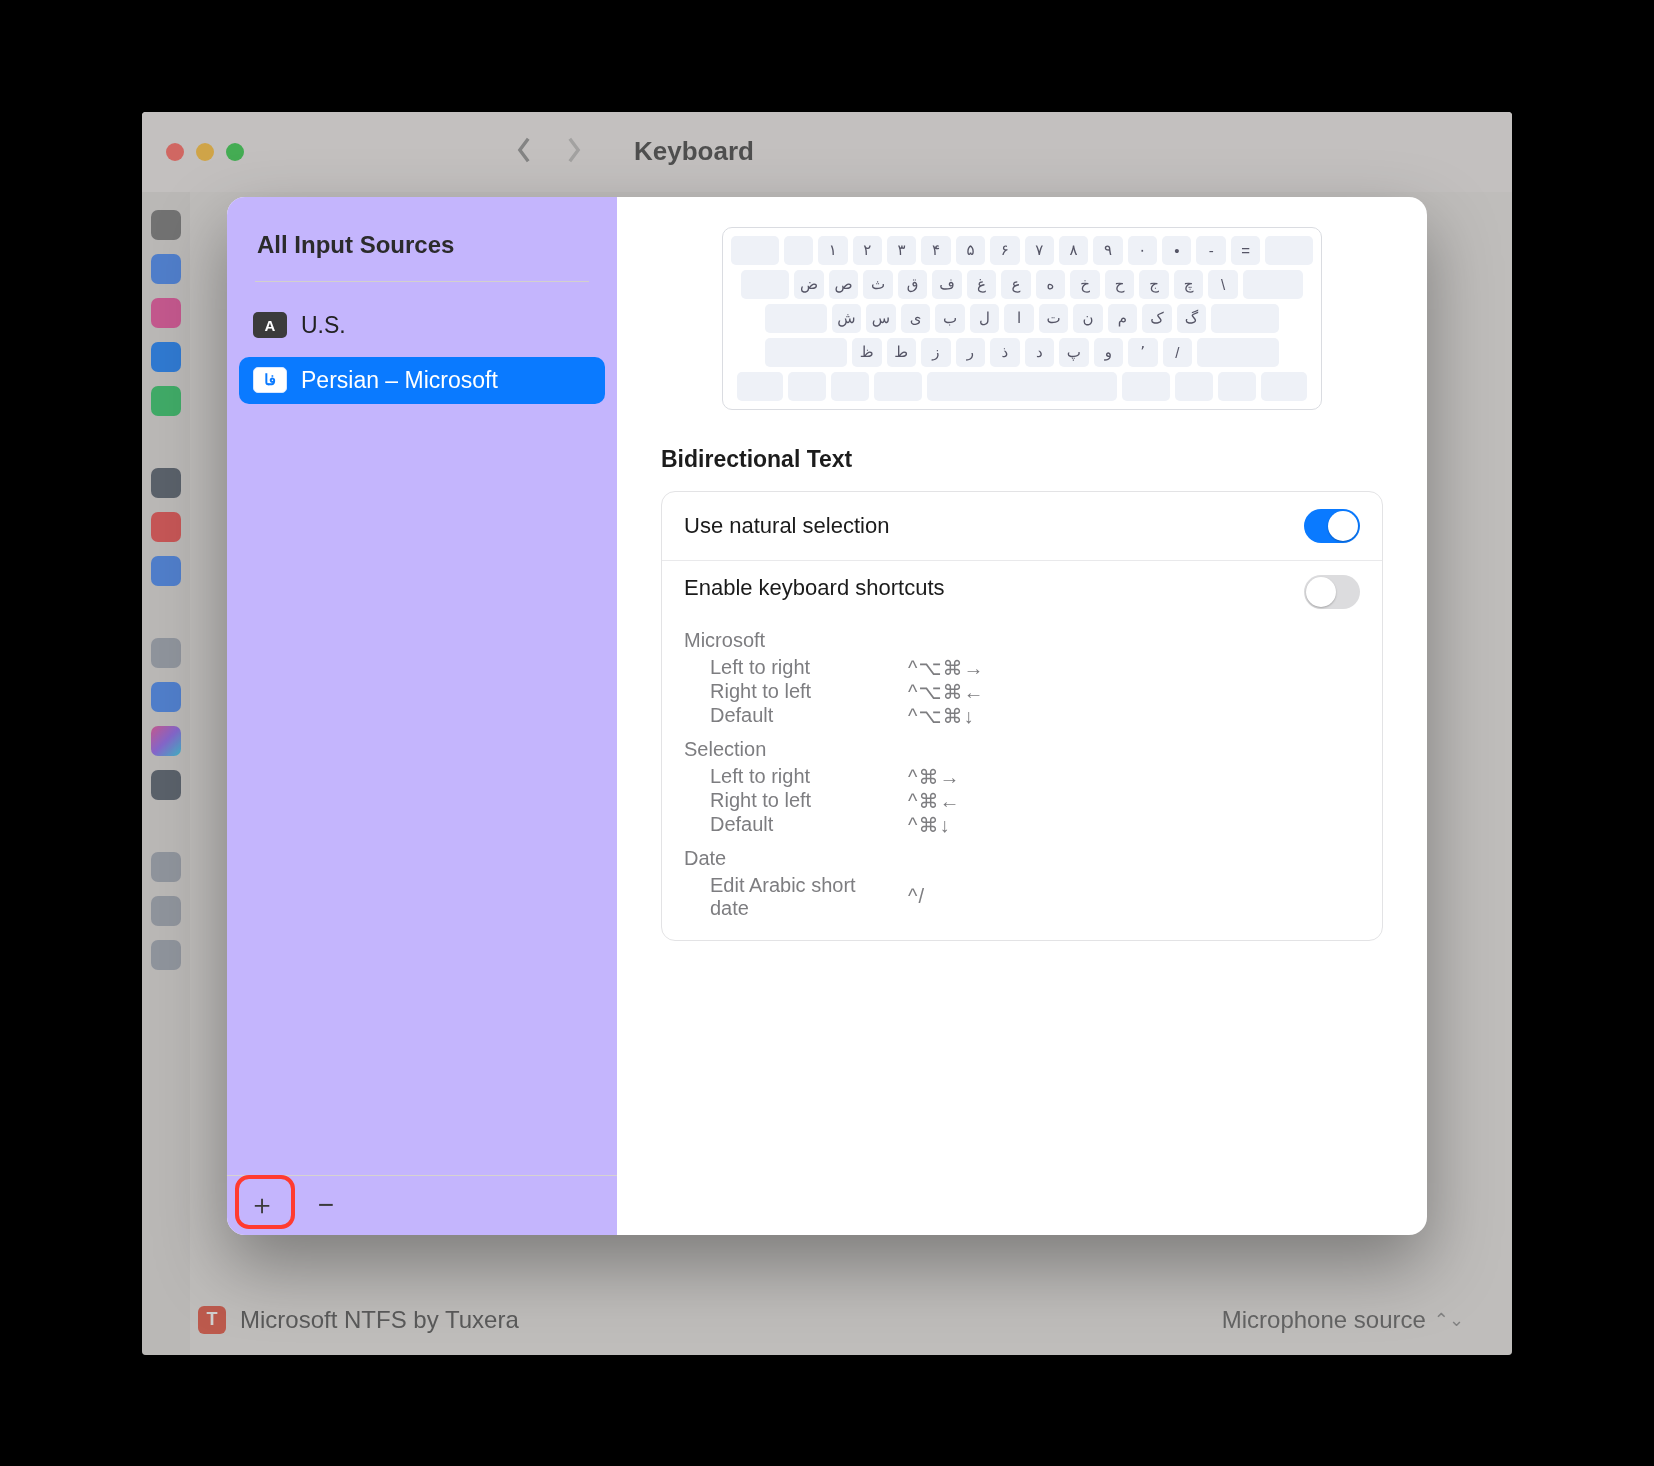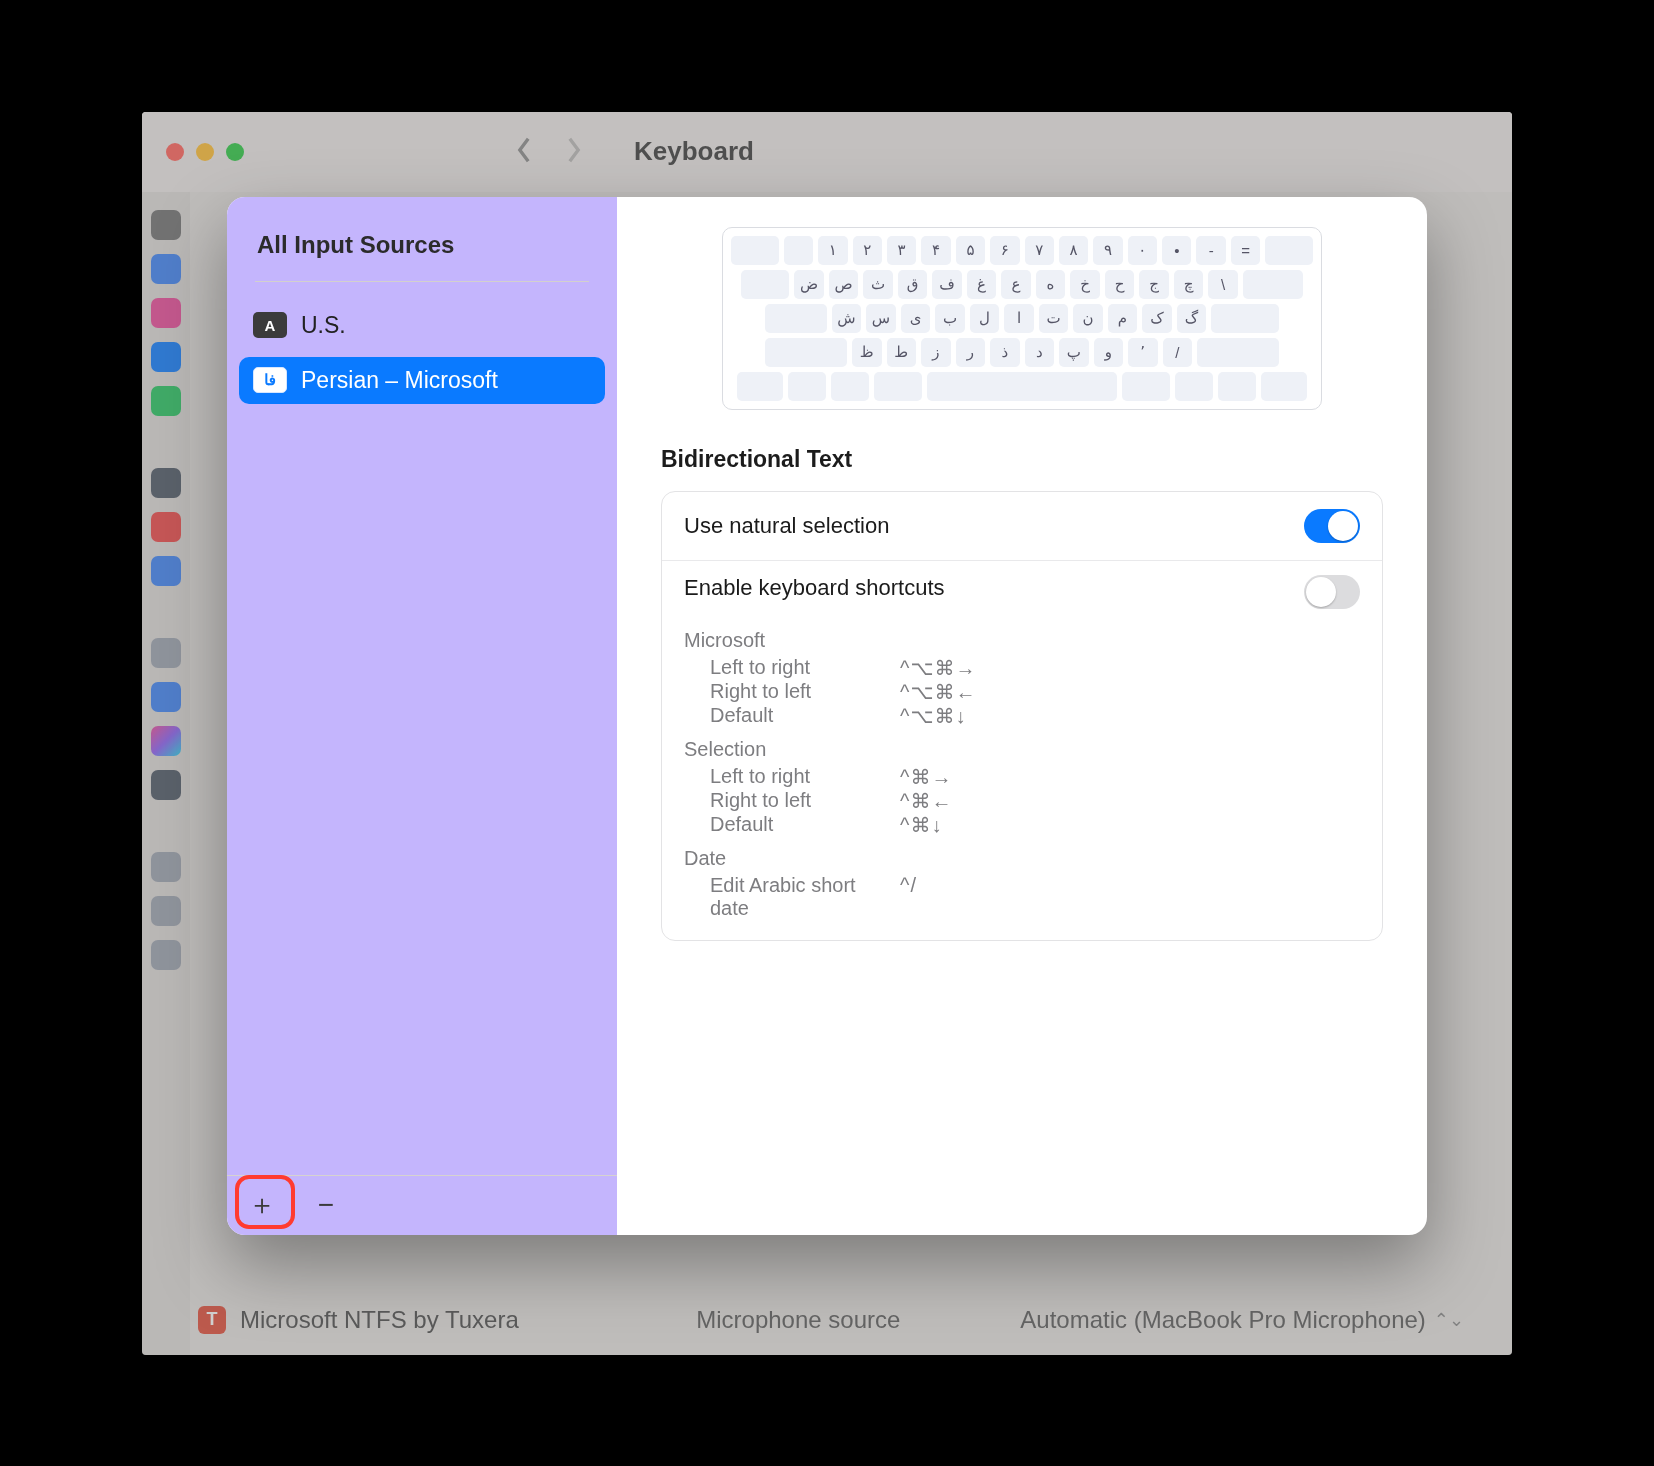--- a/index.html
+++ b/index.html
@@ -116,21 +116,21 @@
     border:1px solid #e3e3e5;border-radius:14px;overflow:hidden;margin-bottom:28px;
   }
   .row{
     display:flex;align-items:center;justify-content:space-between;
     padding:17px 22px;font-size:22px;color:#1b1b1b;
   }
   .panel .row + .block{border-top:1px solid #e9e9eb;}
   .block{padding:14px 22px 20px;}
   .block-title{font-size:22px;color:#1b1b1b;margin-bottom:8px;}
   .sub-group-title{color:#7d7d80;font-size:20px;margin-top:10px;margin-bottom:4px;}
-  .sc-row{display:flex;gap:20px;font-size:20px;color:#7d7d80;padding-left:26px;}
+  .sc-row{display:flex;gap:28px;font-size:20px;color:#7d7d80;padding-left:26px;align-items:center;}
   .sc-row .label{width:170px;}
   .sc-row .keys{width:120px;letter-spacing:1px;}
   .toggle{
     position:relative;width:56px;height:34px;border-radius:17px;background:#dcdcde;
   }
   .toggle.on{background:#0a7aff;}
   .toggle .knob{
     position:absolute;top:2px;width:30px;height:30px;border-radius:50%;background:#fff;
     box-shadow:0 1px 2px rgba(0,0,0,.25);
   }
@@ -194,21 +194,20 @@
     <div style="height:24px"></div>
     <div class="ico" style="background:#9ca3af"></div>
     <div class="ico" style="background:#9ca3af"></div>
     <div class="ico" style="background:#9ca3af"></div>
   </div>
 
   <div class="bg-bottom-strip">
     <div class="ti">T</div>
     <div>Microsoft NTFS by Tuxera</div>
     <div class="mic-label">Microphone source</div>
-    <div class="mic-val">Automatic (MacBook Pro Microphone)</div>
     <div class="updown">⌃⌄</div>
   </div>
 
   <div class="overlay"></div>
 
   <div class="sheet">
 
     <div class="sheet-sidebar">
       <div class="sidebar-title">All Input Sources</div>
       <div class="sidebar-divider"></div>

